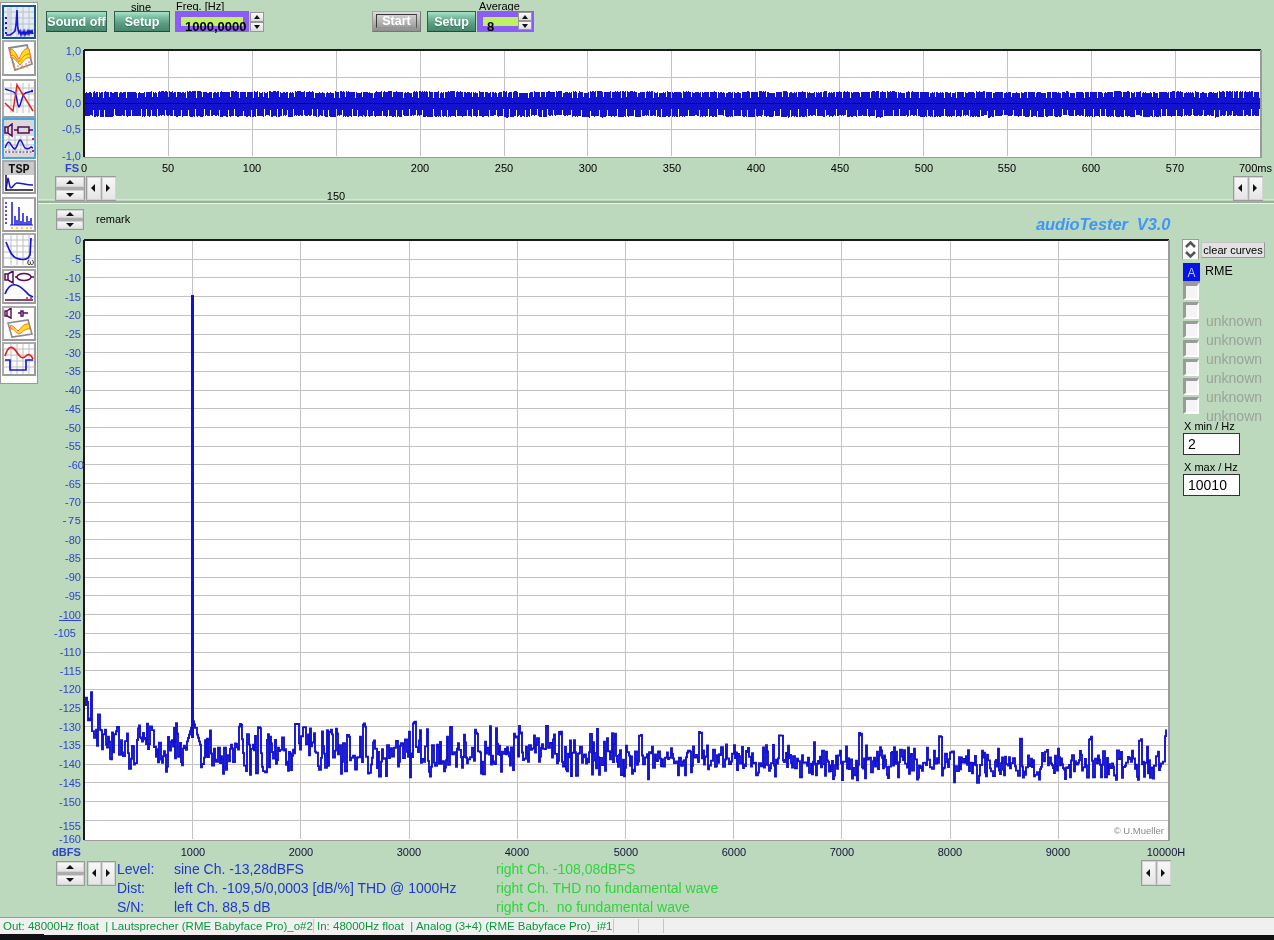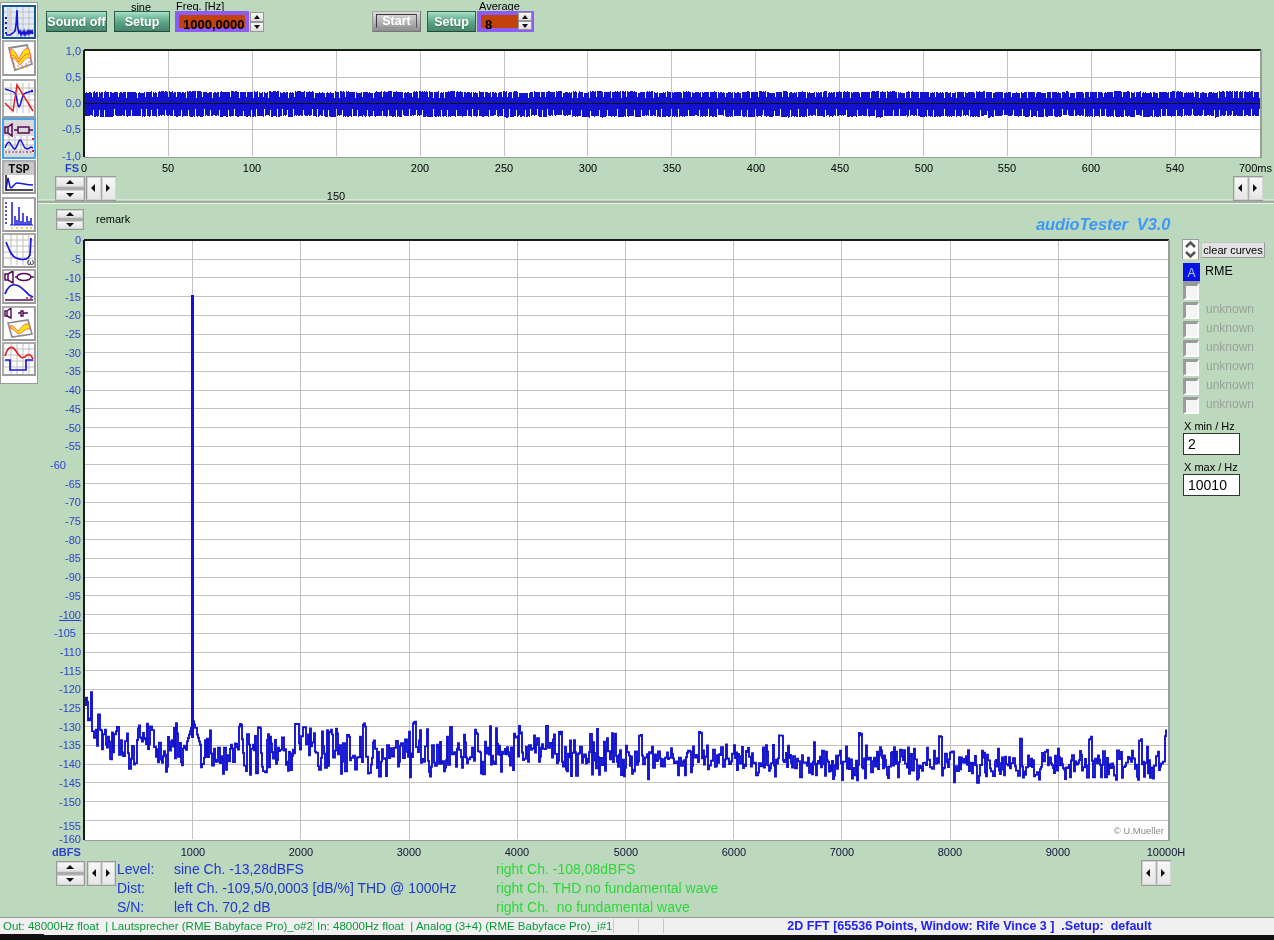--- a/index.html
+++ b/index.html
@@ -6,28 +6,28 @@
 .abs{position:absolute;box-sizing:border-box;}
 .lbl{position:absolute;white-space:nowrap;font-size:11px;color:#000;line-height:12px;}
 .ylbl{position:absolute;white-space:nowrap;font-size:11px;color:#2c44cc;line-height:12px;text-align:right;}
 .btn-teal{position:absolute;box-sizing:border-box;border:1px solid #2d5f51;border-bottom-color:#24493f;
  background:linear-gradient(180deg,#aae3c9 0%,#7cbda0 28%,#579c80 62%,#48866e 100%);
  color:#fff;font-weight:bold;font-size:12.5px;text-align:center;
  text-shadow:0 1px 1px rgba(20,60,45,.4);}
 .btn-gray{position:absolute;box-sizing:border-box;border:1px solid #767676;border-top-color:#a8a8a8;border-left-color:#999;
  background:linear-gradient(180deg,#dcdcdc 0%,#c6c6c6 30%,#a5a5a5 70%,#8e8e8e 100%);
  color:#fff;font-weight:bold;font-size:12.5px;text-align:center;}
-.inp{position:absolute;box-sizing:border-box;background:#c2410c;border:4px solid #8b5cf6;
+.inp{position:absolute;box-sizing:border-box;background:#bef264;border:6px solid #8b5cf6;
  font-weight:bold;font-size:13px;color:#000;}
 .sbtn{position:absolute;box-sizing:border-box;background:linear-gradient(180deg,#fbfbfb,#dcdcdc);
  border:1px solid #979797;}
 .tri{position:absolute;width:0;height:0;}
 .cb{position:absolute;box-sizing:border-box;width:16px;height:17px;background:#f4f4f4;
  border-top:3px solid #9a9a9a;border-left:3px solid #9a9a9a;border-right:2px solid #fff;border-bottom:2px solid #fff;}
-.unk{position:absolute;white-space:nowrap;font-size:12px;color:#9aa29a;line-height:12px;}
+.unk{position:absolute;white-space:nowrap;font-size:14px;color:#9aa29a;line-height:12px;margin-top:12px;}
 .inf{position:absolute;white-space:nowrap;font-size:14px;line-height:15px;color:#2136cf;}
 .infg{position:absolute;white-space:nowrap;font-size:14px;line-height:15px;color:#2fd43c;}
 </style></head><body>
 <div id="app">
 
 <div class="abs" style="left:0;top:199px;width:1274px;height:1px;background:#d7e5d6;"></div>
 <div class="abs" style="left:0;top:201px;width:1274px;height:2px;background:#9fae9e;"></div>
 <div class="abs" style="left:0;top:203px;width:1274px;height:1px;background:#ecf2ec;"></div>
 <div class="abs" style="left:0;top:2px;width:38px;height:382px;background:#fff;border:1px solid #9a9a9a;"></div>
 <div class="abs" style="left:2px;top:5px;width:34px;height:34px;border:2px solid #15568f;background:#e2edf9;">
@@ -155,21 +155,21 @@
 <div class="lbl" style="left:316px;top:162px;width:40px;text-align:center;margin-top:28px;">150</div>
 <div class="lbl" style="left:400px;top:162px;width:40px;text-align:center;">200</div>
 <div class="lbl" style="left:484px;top:162px;width:40px;text-align:center;">250</div>
 <div class="lbl" style="left:568px;top:162px;width:40px;text-align:center;">300</div>
 <div class="lbl" style="left:652px;top:162px;width:40px;text-align:center;">350</div>
 <div class="lbl" style="left:736px;top:162px;width:40px;text-align:center;">400</div>
 <div class="lbl" style="left:820px;top:162px;width:40px;text-align:center;">450</div>
 <div class="lbl" style="left:904px;top:162px;width:40px;text-align:center;">500</div>
 <div class="lbl" style="left:987px;top:162px;width:40px;text-align:center;">550</div>
 <div class="lbl" style="left:1071px;top:162px;width:40px;text-align:center;">600</div>
-<div class="lbl" style="left:1155px;top:162px;width:40px;text-align:center;">540</div>
+<div class="lbl" style="left:1155px;top:162px;width:40px;text-align:center;">570</div>
 <div class="lbl" style="left:1239px;top:162px;width:40px;">700ms</div>
 <div class="abs" style="left:55px;top:176px;width:30px;height:25px;border:1px solid #9a9a9a;background:#adadad;"></div>
     <div class="abs" style="left:56px;top:177px;width:28px;height:10px;background:linear-gradient(180deg,#f7f7f7,#e3e3e3);border:1px solid #d4d4d4;"></div>
     <div class="abs" style="left:56px;top:190px;width:28px;height:10px;background:linear-gradient(180deg,#f7f7f7,#e3e3e3);border:1px solid #d4d4d4;"></div>
     <div class="tri" style="left:65.5px;top:180px;border-left:4.5px solid transparent;border-right:4.5px solid transparent;border-bottom:4.5px solid #111;"></div>
     <div class="tri" style="left:65.5px;top:193px;border-left:4.5px solid transparent;border-right:4.5px solid transparent;border-top:4.5px solid #111;"></div>
 <div class="abs" style="left:86px;top:176px;width:30px;height:25px;border:1px solid #9a9a9a;background:#adadad;"></div>
     <div class="abs" style="left:87px;top:177px;width:14px;height:23px;background:linear-gradient(180deg,#f7f7f7,#e6e6e6);border:1px solid #d4d4d4;"></div>
     <div class="abs" style="left:102px;top:177px;width:14px;height:23px;background:linear-gradient(180deg,#f7f7f7,#e6e6e6);border:1px solid #d4d4d4;"></div>
     <div class="tri" style="left:91px;top:184.0px;border-top:4.5px solid transparent;border-bottom:4.5px solid transparent;border-right:4.5px solid #111;"></div>
@@ -201,24 +201,24 @@
 <div class="ylbl" style="left:43px;top:272px;width:38px;">-10</div>
 <div class="ylbl" style="left:43px;top:291px;width:38px;">-15</div>
 <div class="ylbl" style="left:43px;top:309px;width:38px;">-20</div>
 <div class="ylbl" style="left:43px;top:328px;width:38px;">-25</div>
 <div class="ylbl" style="left:43px;top:347px;width:38px;">-30</div>
 <div class="ylbl" style="left:43px;top:365px;width:38px;">-35</div>
 <div class="ylbl" style="left:43px;top:384px;width:38px;">-40</div>
 <div class="ylbl" style="left:43px;top:403px;width:38px;">-45</div>
 <div class="ylbl" style="left:43px;top:422px;width:38px;">-50</div>
 <div class="ylbl" style="left:43px;top:440px;width:38px;">-55</div>
-<div class="ylbl" style="left:28px;top:459px;width:38px;text-align:right;">-60</div>
+<div class="ylbl" style="left:46px;top:459px;width:38px;text-align:right;">-60</div>
 <div class="ylbl" style="left:43px;top:478px;width:38px;">-65</div>
 <div class="ylbl" style="left:43px;top:496px;width:38px;">-70</div>
-<div class="ylbl" style="left:43px;top:515px;width:38px;">-75</div>
+<div class="ylbl" style="left:43px;top:515px;width:38px;font-family:Liberation Mono, monospace;">-75</div>
 <div class="ylbl" style="left:43px;top:534px;width:38px;">-80</div>
 <div class="ylbl" style="left:43px;top:552px;width:38px;">-85</div>
 <div class="ylbl" style="left:43px;top:571px;width:38px;">-90</div>
 <div class="ylbl" style="left:43px;top:590px;width:38px;">-95</div>
 <div class="ylbl" style="left:43px;top:609px;width:38px;text-decoration:underline;">-100</div>
 <div class="ylbl" style="left:38px;top:627px;width:38px;">-105</div>
 <div class="ylbl" style="left:43px;top:646px;width:38px;">-110</div>
 <div class="ylbl" style="left:43px;top:665px;width:38px;">-115</div>
 <div class="ylbl" style="left:43px;top:683px;width:38px;">-120</div>
 <div class="ylbl" style="left:43px;top:702px;width:38px;">-125</div>
@@ -281,24 +281,23 @@
     <div class="abs" style="left:1157px;top:861px;width:14px;height:24px;background:linear-gradient(180deg,#f7f7f7,#e6e6e6);border:1px solid #d4d4d4;"></div>
     <div class="tri" style="left:1146px;top:868.5px;border-top:4.5px solid transparent;border-bottom:4.5px solid transparent;border-right:4.5px solid #111;"></div>
     <div class="tri" style="left:1161px;top:868.5px;border-top:4.5px solid transparent;border-bottom:4.5px solid transparent;border-left:4.5px solid #111;"></div>
 <div class="inf" style="left:117px;top:862px;">Level:</div>
 <div class="inf" style="left:174px;top:862px;">sine Ch. -13,28dBFS</div>
 <div class="infg" style="left:496px;top:862px;">right Ch. -108,08dBFS</div>
 <div class="inf" style="left:117px;top:881px;">Dist:</div>
 <div class="inf" style="left:174px;top:881px;">left Ch. -109,5/0,0003 [dB/%] THD @ 1000Hz</div>
 <div class="infg" style="left:496px;top:881px;">right Ch. THD no fundamental wave</div>
 <div class="inf" style="left:117px;top:900px;">S/N:</div>
-<div class="inf" style="left:174px;top:900px;">left Ch. 70,2 dB</div>
+<div class="inf" style="left:174px;top:900px;">left Ch. 88,5 dB</div>
 <div class="infg" style="left:496px;top:900px;">right Ch.&nbsp; no fundamental wave</div>
 <div class="abs" style="left:0;top:917px;width:1274px;height:18px;background:#f0f0f0;border-top:1px solid #9a9a9a;"></div>
 <div class="abs" style="left:313px;top:919px;width:1px;height:14px;background:#c6c6c6;"></div>
 <div class="abs" style="left:613px;top:919px;width:1px;height:14px;background:#c6c6c6;"></div>
 <div class="abs" style="left:638px;top:919px;width:1px;height:14px;background:#c6c6c6;"></div>
 <div class="abs" style="left:663px;top:919px;width:1px;height:14px;background:#c6c6c6;"></div>
 <div class="abs" style="left:3px;top:920px;font-size:11.5px;line-height:13px;color:#089939;white-space:nowrap;">Out: 48000Hz float&nbsp; | Lautsprecher (RME Babyface Pro)_o#2</div>
 <div class="abs" style="left:317px;top:920px;font-size:11.5px;line-height:13px;color:#089939;white-space:nowrap;">In: 48000Hz float&nbsp; | Analog (3+4) (RME Babyface Pro)_i#1</div>
-<div class="abs" style="left:665px;top:920px;width:609px;text-align:center;font-size:12.5px;line-height:13px;font-weight:bold;color:#2222ee;white-space:nowrap;">2D FFT [65536 Points, Window: Rife Vince 3 ]&nbsp; .Setup:&nbsp; default</div>
 <div class="abs" style="left:0;top:935px;width:1274px;height:5px;background:#111;"></div>
 <div class="abs" style="left:0;top:934px;width:44px;height:6px;background:#111;"></div>
 </div>
 </body></html>

